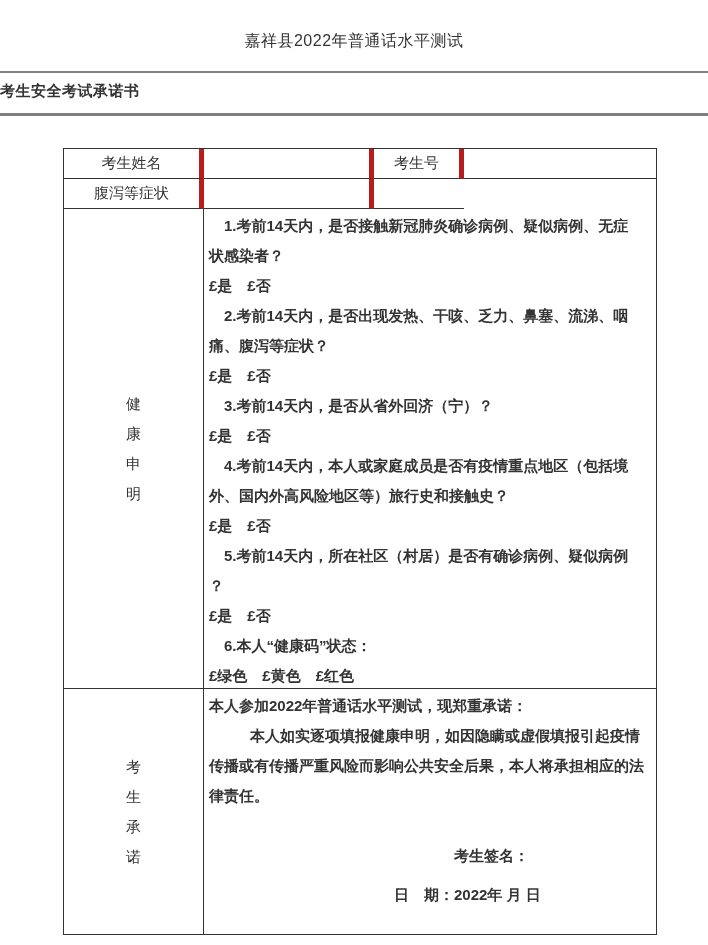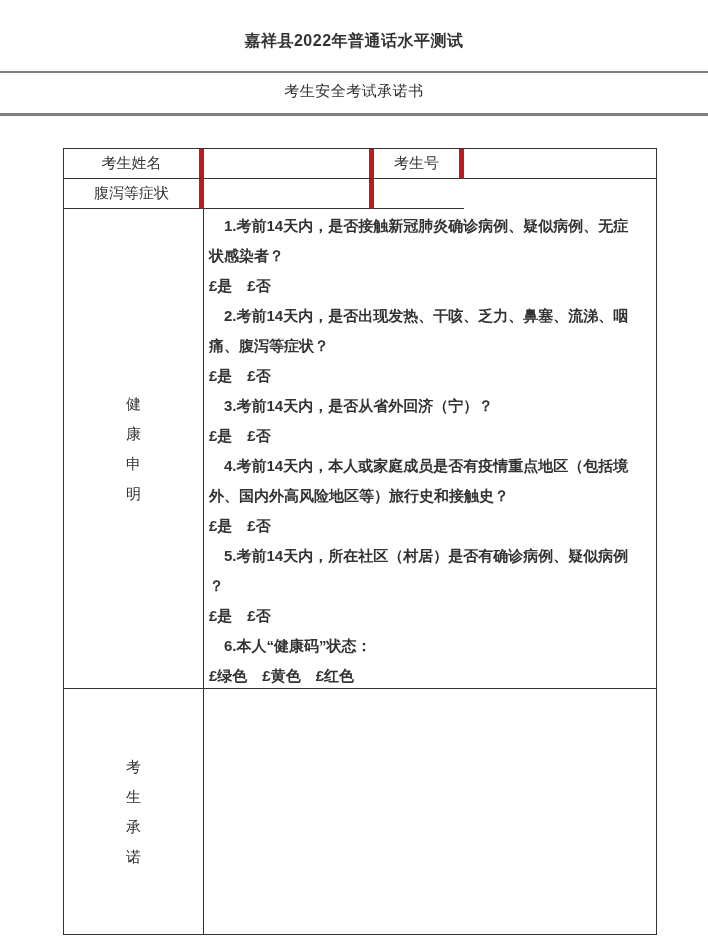--- a/index.html
+++ b/index.html
@@ -8,29 +8,29 @@
     width: 708px; height: 945px;
     position: relative;
     font-family: "Liberation Sans", sans-serif;
     color: #333333;
     overflow: hidden;
   }
   .doc-title {
     position: absolute; top: 31px; left: 0; width: 708px;
     text-align: center; font-size: 16px; line-height: 20px;
     letter-spacing: 0.5px;
-    font-weight: bold;
   }
   .rule { position: absolute; left: 0; width: 708px; background: #808080; }
   .rule-1 { top: 71px; height: 2px; }
   .rule-2 { top: 113px; height: 3px; }
   .doc-subtitle {
     position: absolute; top: 81px; left: 0; width: 708px;
-    text-align: center; font-size: 15px; line-height: 20px;
+    text-align: left; font-size: 15px; line-height: 20px;
     letter-spacing: 0.5px;
+    font-weight: bold;
   }
   .form-table {
     position: absolute; left: 63px; top: 148px; width: 594px;
     border: 1px solid #333333;
     font-size: 15px;
   }
   .info-row {
     display: grid;
     grid-template-columns: 140px 170px 90px 1fr;
     height: 30px;
@@ -104,15 +104,16 @@
     <div class="content-cell"><div class="line ind1">1.考前14天内，是否接触新冠肺炎确诊病例、疑似病例、无症</div><div class="line">状感染者？</div><div class="line">£是　£否</div><div class="line ind1">2.考前14天内，是否出现发热、干咳、乏力、鼻塞、流涕、咽</div><div class="line">痛、腹泻等症状？</div><div class="line">£是　£否</div><div class="line ind1">3.考前14天内，是否从省外回济（宁）？</div><div class="line">£是　£否</div><div class="line ind1">4.考前14天内，本人或家庭成员是否有疫情重点地区（包括境</div><div class="line">外、国内外高风险地区等）旅行史和接触史？</div><div class="line">£是　£否</div><div class="line ind1">5.考前14天内，所在社区（村居）是否有确诊病例、疑似病例</div><div class="line">？</div><div class="line">£是　£否</div><div class="line ind1">6.本人“健康码”状态：</div><div class="line">£绿色　£黄色　£红色</div></div>
   </div>
 
   <div class="section-row section-commit">
     <div class="label-cell">
       <div>考</div>
       <div>生</div>
       <div>承</div>
       <div>诺</div>
     </div>
+    <div class="content-cell"><div class="line">本人参加2022年普通话水平测试，现郑重承诺：</div><div class="line ind2">本人如实逐项填报健康申明，如因隐瞒或虚假填报引起疫情</div><div class="line">传播或有传播严重风险而影响公共安全后果，本人将承担相应的法</div><div class="line">律责任。</div><div class="line">&nbsp;</div><div class="line sig">考生签名：</div><div class="line date">日　期：2022年 月 日</div></div>
   </div>
 
 </div>
 
 </body></html>

